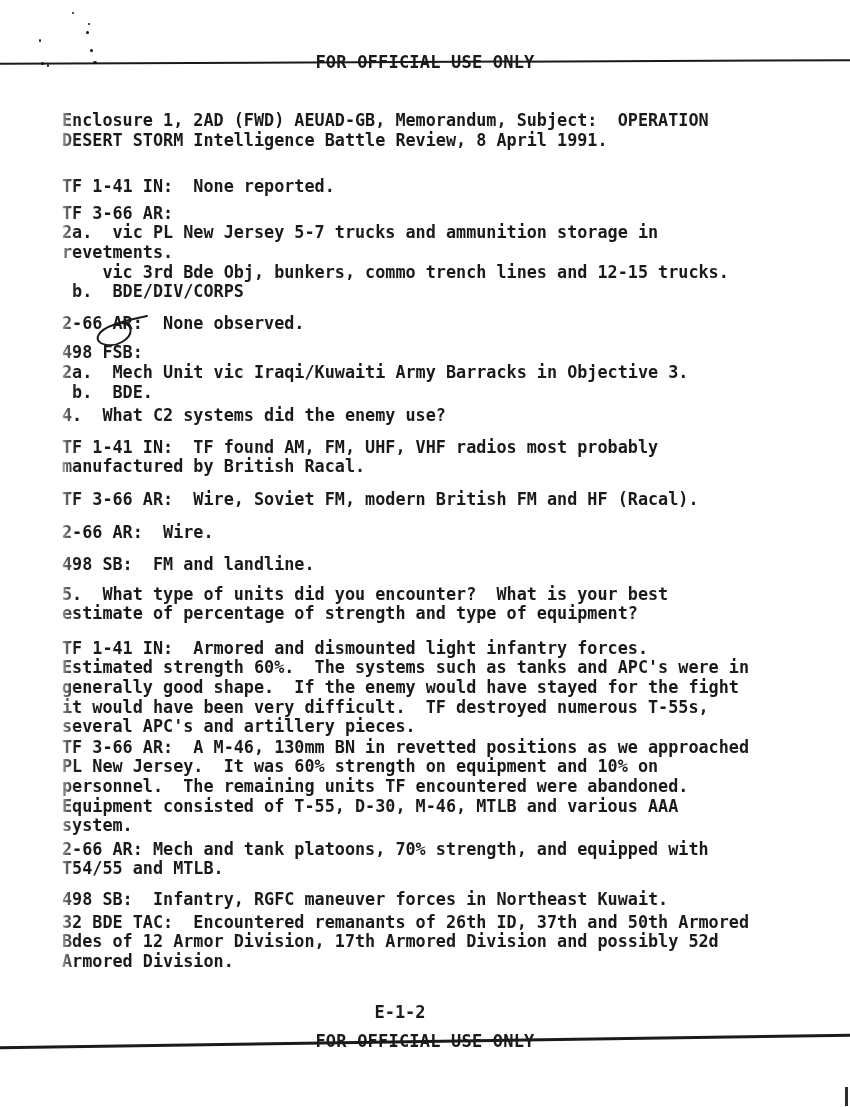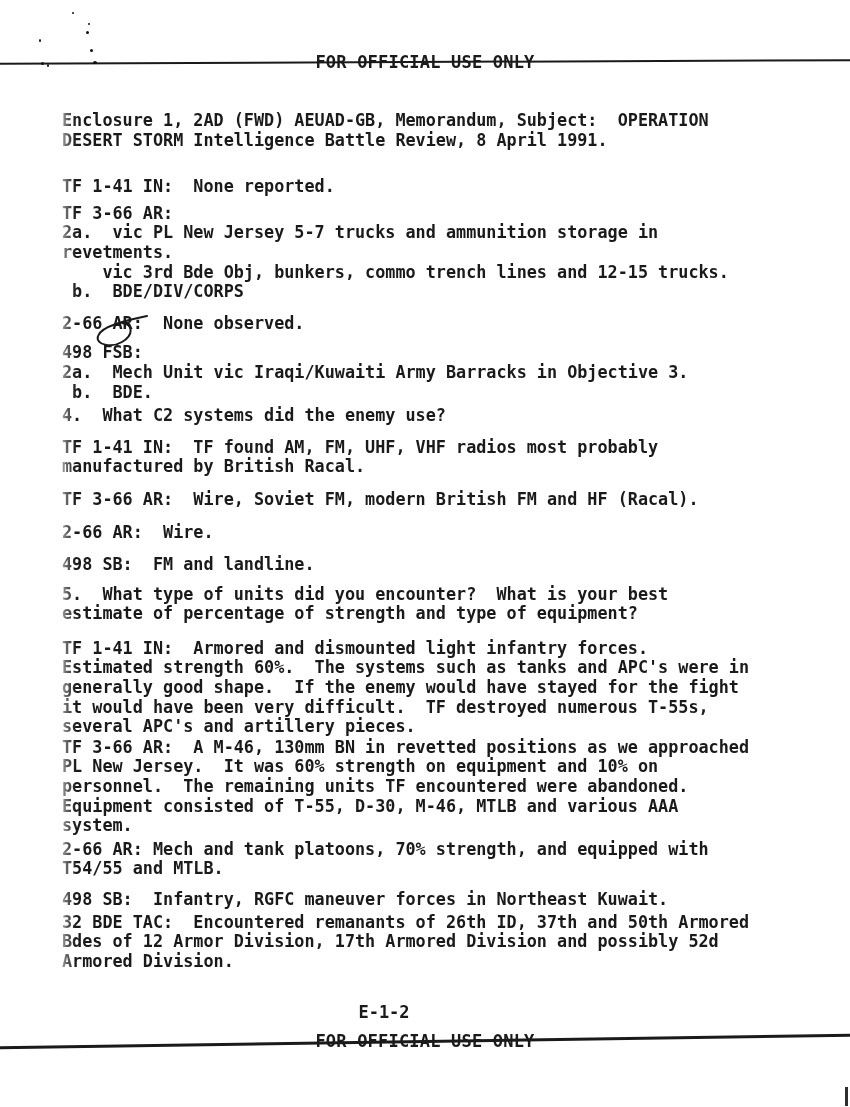--- a/index.html
+++ b/index.html
@@ -39,21 +39,21 @@
   }
   .banner .txt{position:relative;display:inline-block;white-space:pre;}
   .banner .strike{
     position:absolute;top:46%;height:2px;background:#1a1a1a;
   }
   .banner-top{top:53px;}
   .banner-top .strike{left:-13px;right:-9px;transform:rotate(-0.25deg);}
   .banner-bottom{top:1032px;}
   .banner-bottom .strike{left:-24px;right:-16px;height:2.5px;transform:rotate(-0.85deg);}
   .page-number{
-    position:absolute;left:0;top:1002px;width:768px;text-align:center;
+    position:absolute;left:16px;top:1002px;width:768px;text-align:center;
     font-size:17px;white-space:pre;
   }
 
   
   .edge-fade{
     position:absolute;left:50px;top:100px;width:26px;height:880px;
     background:linear-gradient(to right,
       rgba(255,255,255,0.95) 0px,
       rgba(255,255,255,0.82) 9px,
       rgba(255,255,255,0.35) 16px,

